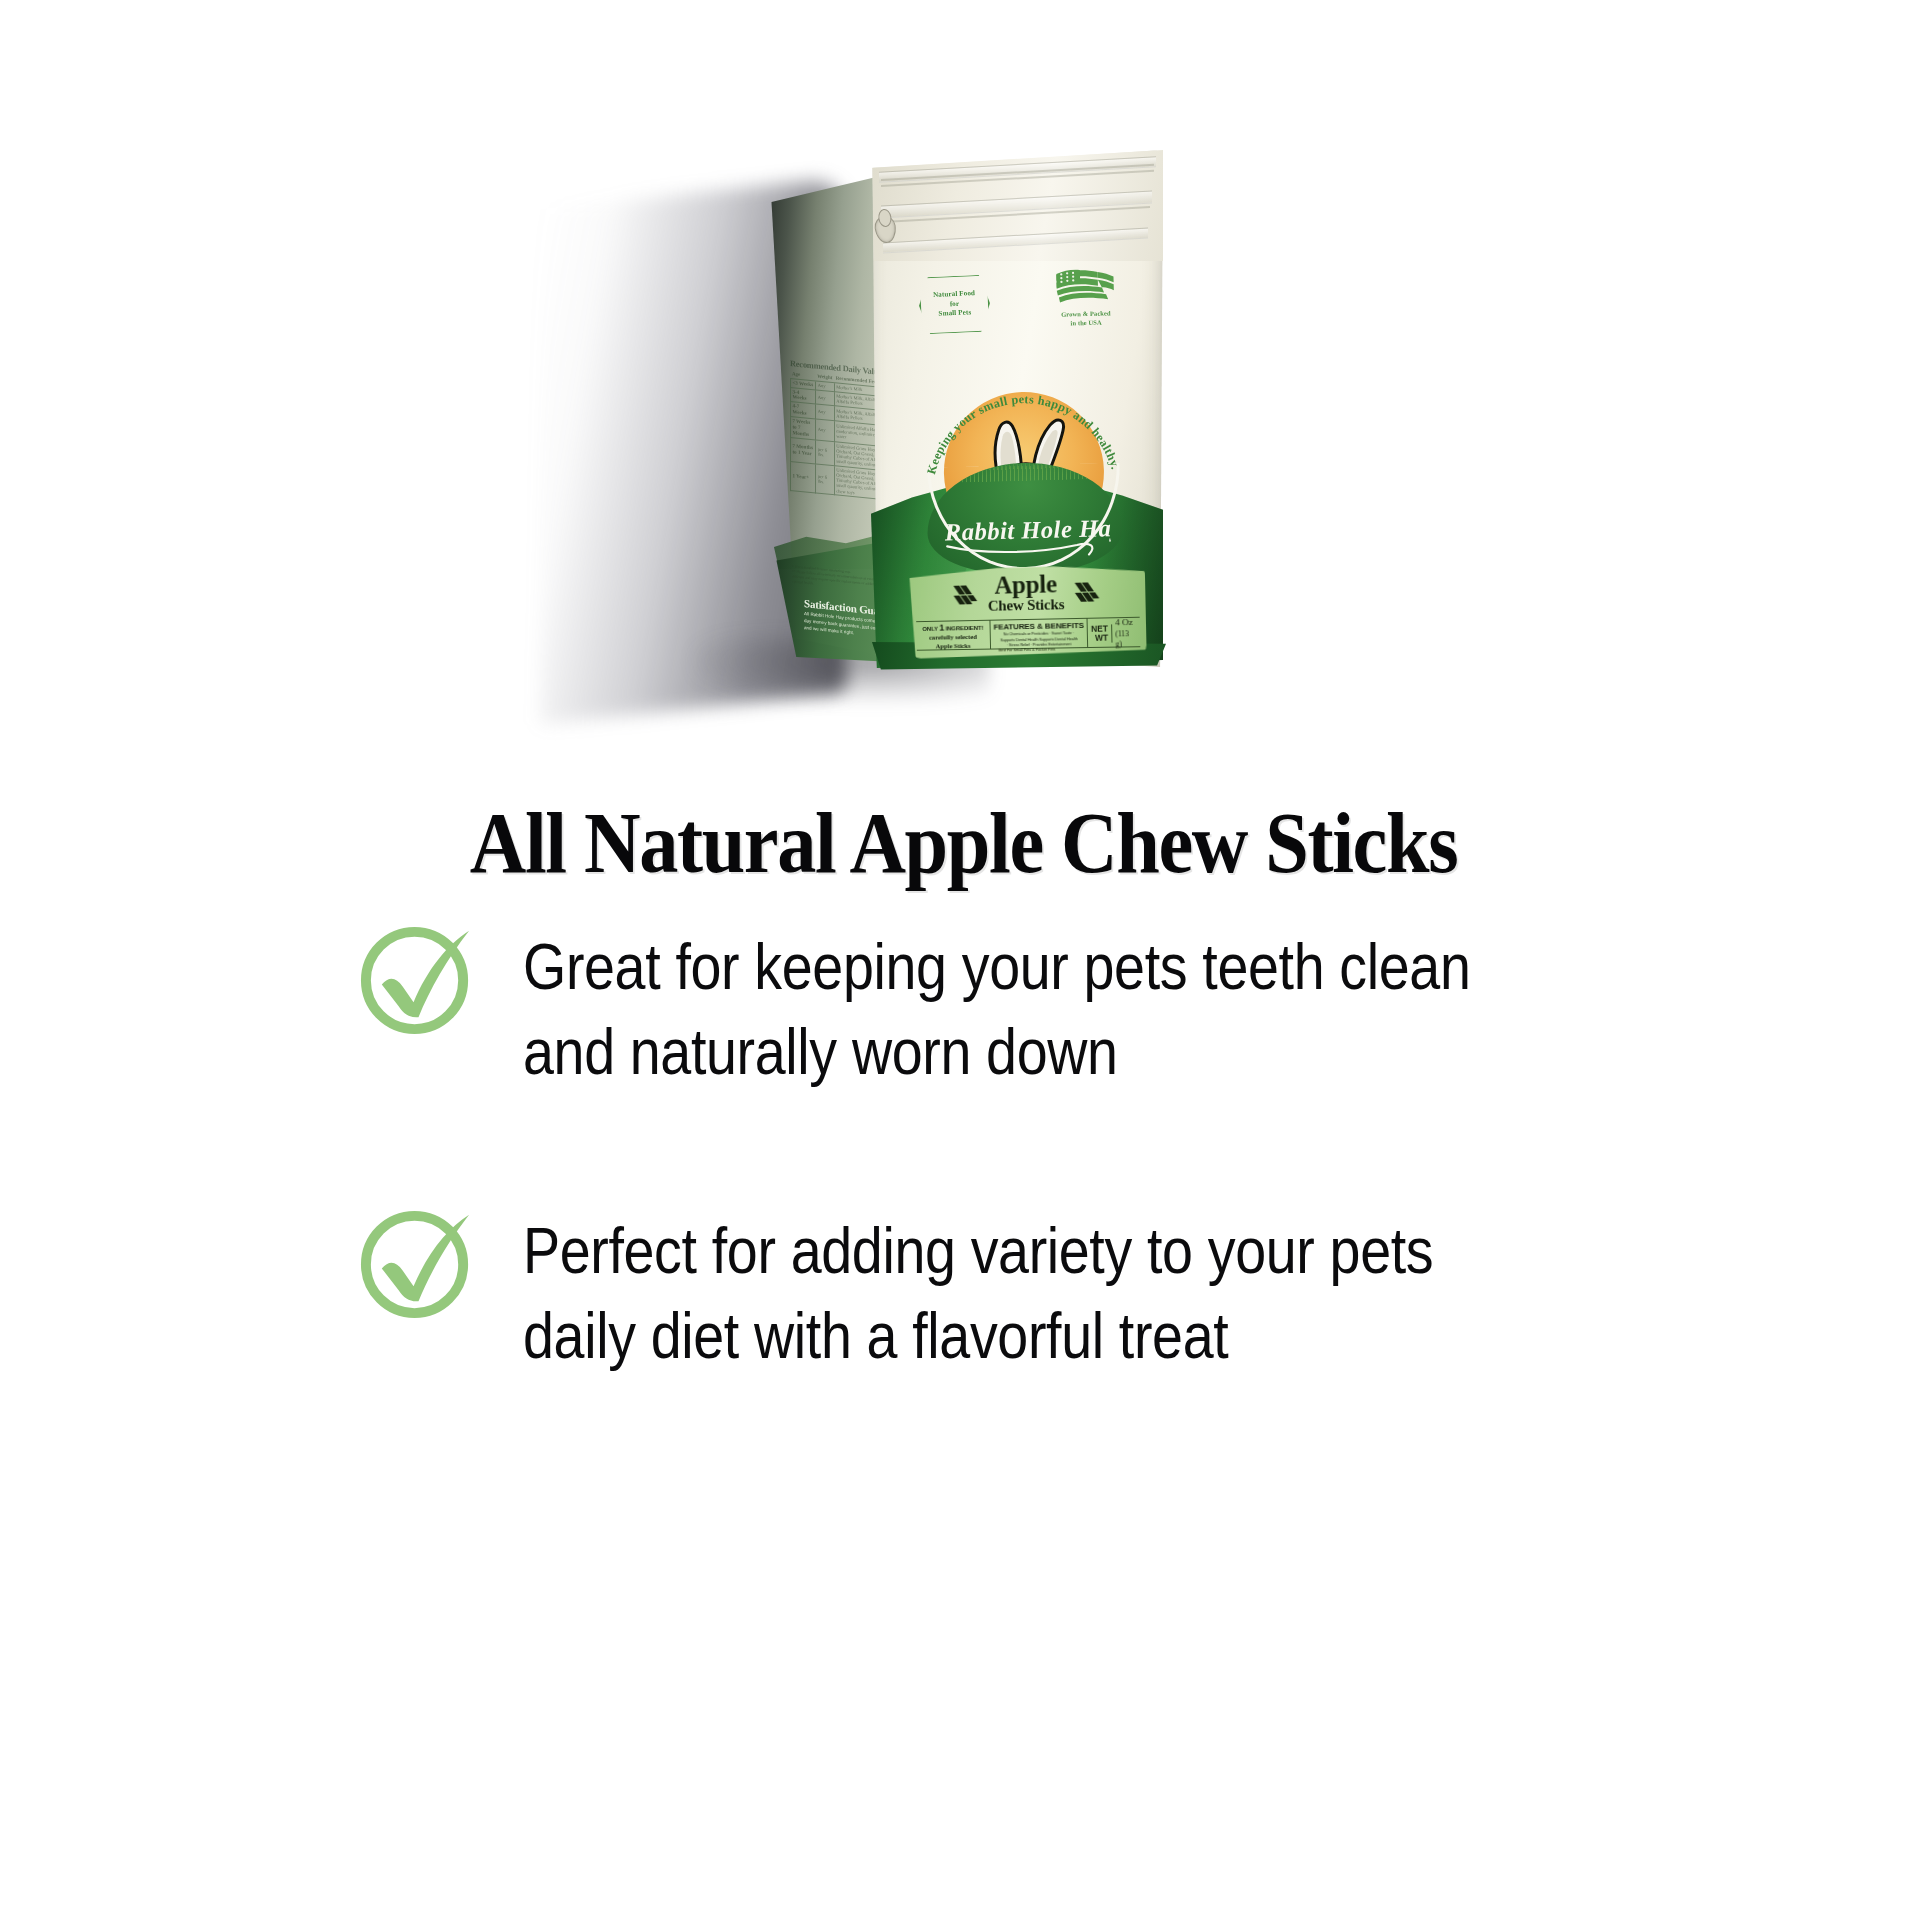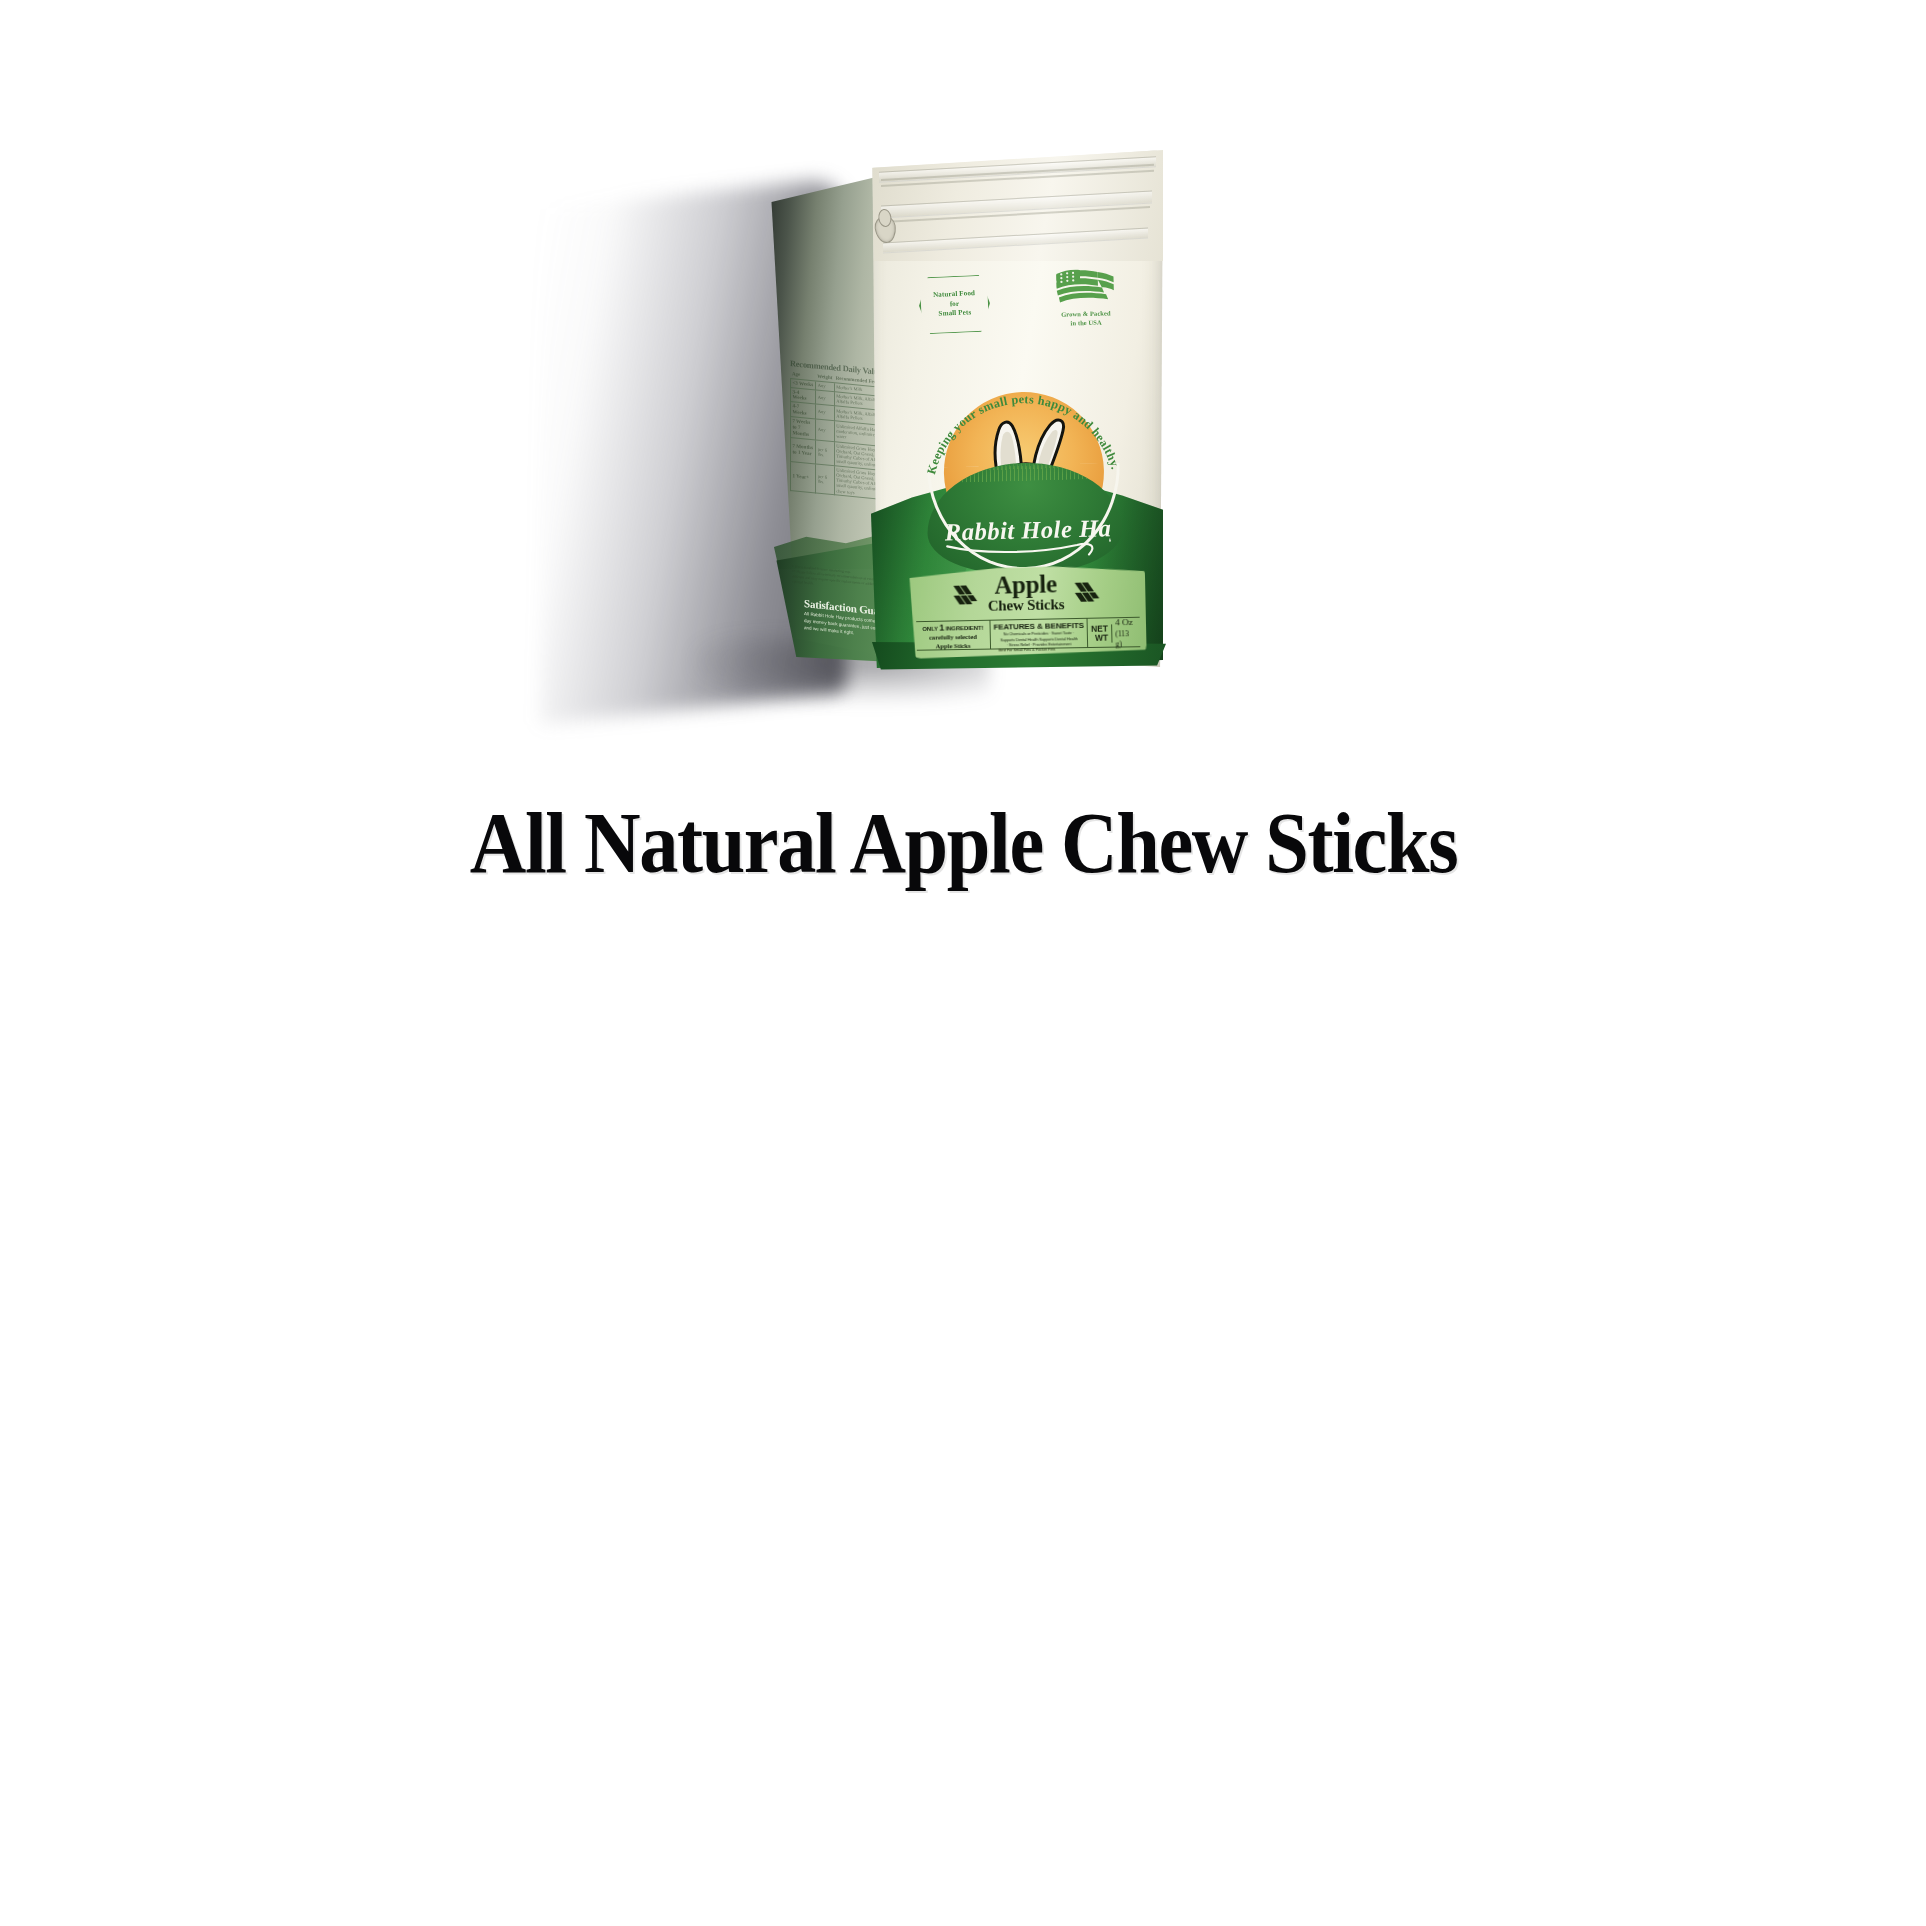--- a/index.html
+++ b/index.html
@@ -804,18 +804,32 @@
       </div>
 
     </div>
   </div>
 
   <h1 class="headline">All Natural Apple Chew Sticks</h1>
 
   <div class="bullets">
 
 
-
+    <div class="bullet">
+      <svg class="check-icon" viewBox="0 0 126 126">
+        <circle cx="59" cy="66" r="49" fill="none" stroke="#94c87c" stroke-width="10"></circle>
+        <path d="M26 70 C33 62, 40 62, 47 72 L58 88 C72 55, 92 30, 114 16 C92 44, 74 76, 63 103 C55 104, 48 100, 43 92 Z" fill="#94c87c"></path>
+      </svg>
+      <div class="bullet-text">Great for keeping your pets teeth clean and naturally worn down</div>
+    </div>
+
+    <div class="bullet">
+      <svg class="check-icon" viewBox="0 0 126 126">
+        <circle cx="59" cy="66" r="49" fill="none" stroke="#94c87c" stroke-width="10"></circle>
+        <path d="M26 70 C33 62, 40 62, 47 72 L58 88 C72 55, 92 30, 114 16 C92 44, 74 76, 63 103 C55 104, 48 100, 43 92 Z" fill="#94c87c"></path>
+      </svg>
+      <div class="bullet-text">Perfect for adding variety to your pets daily diet with a flavorful treat</div>
+    </div>
 
   </div>
 
 </div>
 
 
 </body></html>

